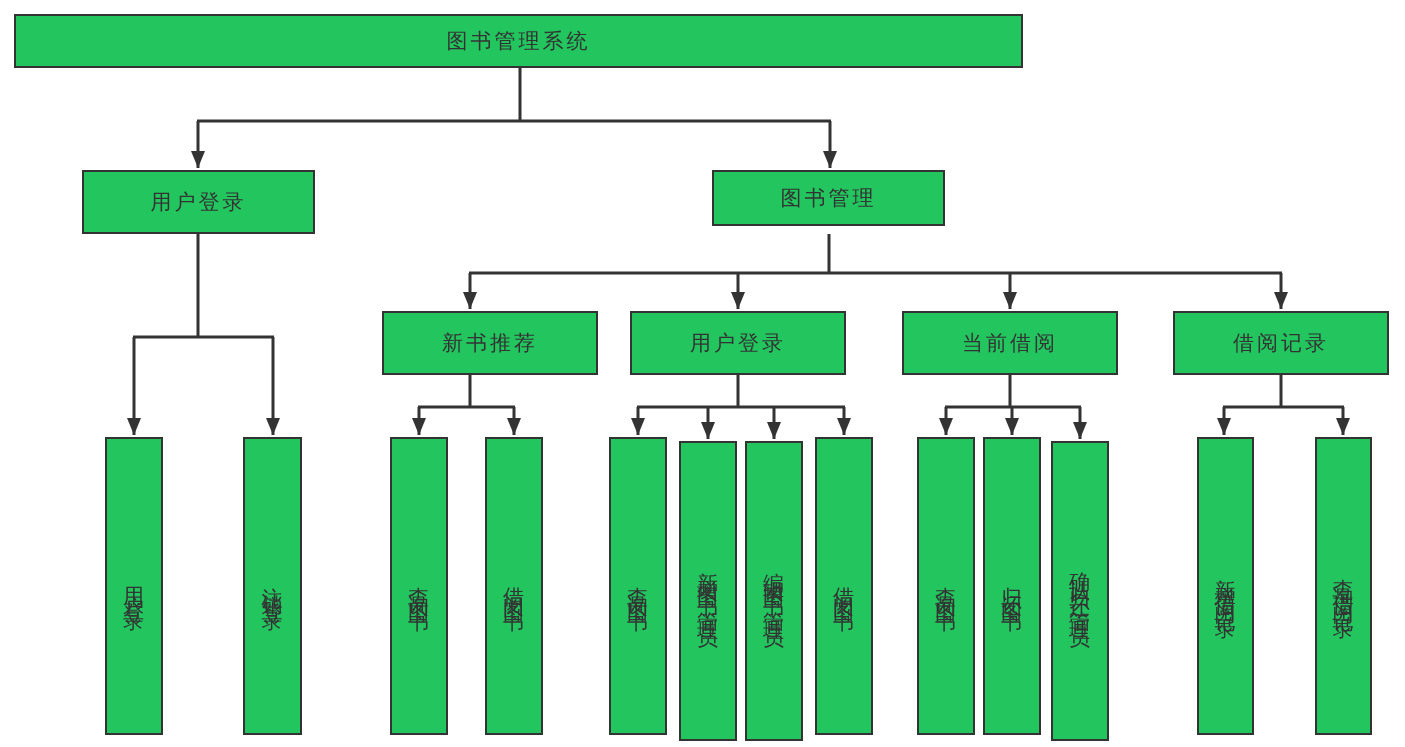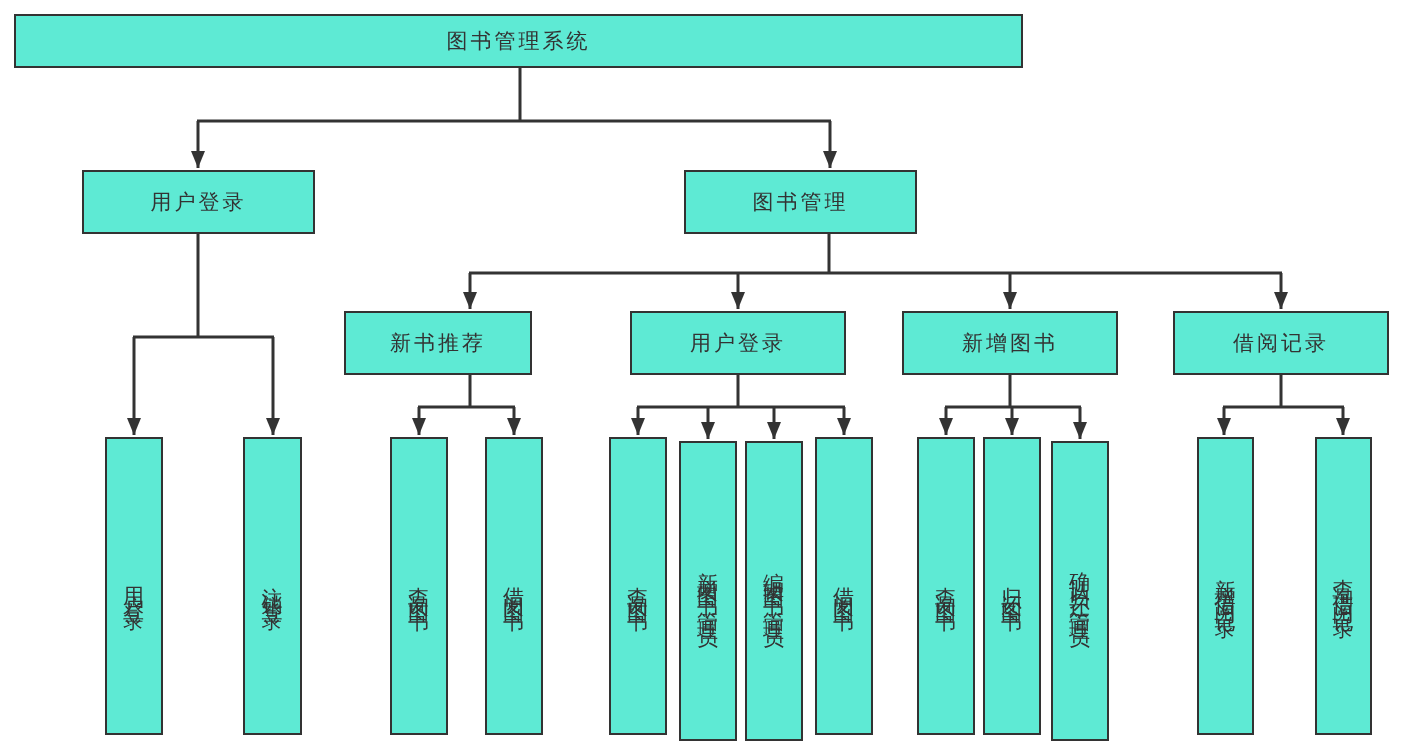--- a/index.html
+++ b/index.html
@@ -10,21 +10,21 @@
     overflow:hidden;
     font-family:"Liberation Sans","DejaVu Sans",sans-serif;
     color:#333333;
   }
   #connectors{
     position:absolute;left:0;top:0;z-index:1;
   }
   .node{
     position:absolute;
     box-sizing:border-box;
-    background:#5eead4;
+    background:#22c55e;
     border:2.5px solid #333333;
     display:flex;align-items:center;justify-content:center;
     z-index:2;
     font-size:21px;
     color:#333333;
   }
   .node.h .lbl{
     letter-spacing:3px;
     white-space:nowrap;
   }
@@ -90,32 +90,32 @@
     </g>
   </svg>
 
   <div class="node h" style="left:14px;top:14px;width:1009px;height:54px">
     <span class="lbl">图书管理系统</span>
   </div>
 
   <div class="node h" style="left:82px;top:170px;width:233px;height:64px">
     <span class="lbl">用户登录</span>
   </div>
-  <div class="node h" style="left:684px;top:170px;width:233px;height:64px">
+  <div class="node h" style="left:712px;top:170px;width:233px;height:56px">
     <span class="lbl">图书管理</span>
   </div>
 
-  <div class="node h" style="left:344px;top:311px;width:188px;height:64px">
+  <div class="node h" style="left:382px;top:311px;width:216px;height:64px">
     <span class="lbl">新书推荐</span>
   </div>
   <div class="node h" style="left:630px;top:311px;width:216px;height:64px">
     <span class="lbl">用户登录</span>
   </div>
   <div class="node h" style="left:902px;top:311px;width:216px;height:64px">
-    <span class="lbl">新增图书</span>
+    <span class="lbl">当前借阅</span>
   </div>
   <div class="node h" style="left:1173px;top:311px;width:216px;height:64px">
     <span class="lbl">借阅记录</span>
   </div>
 
   <div class="node v" style="left:105px;top:437px;width:58px;height:298px">
     <span class="lbl">用户登录</span>
   </div>
   <div class="node v" style="left:243px;top:437px;width:59px;height:298px">
     <span class="lbl">注销登录</span>

